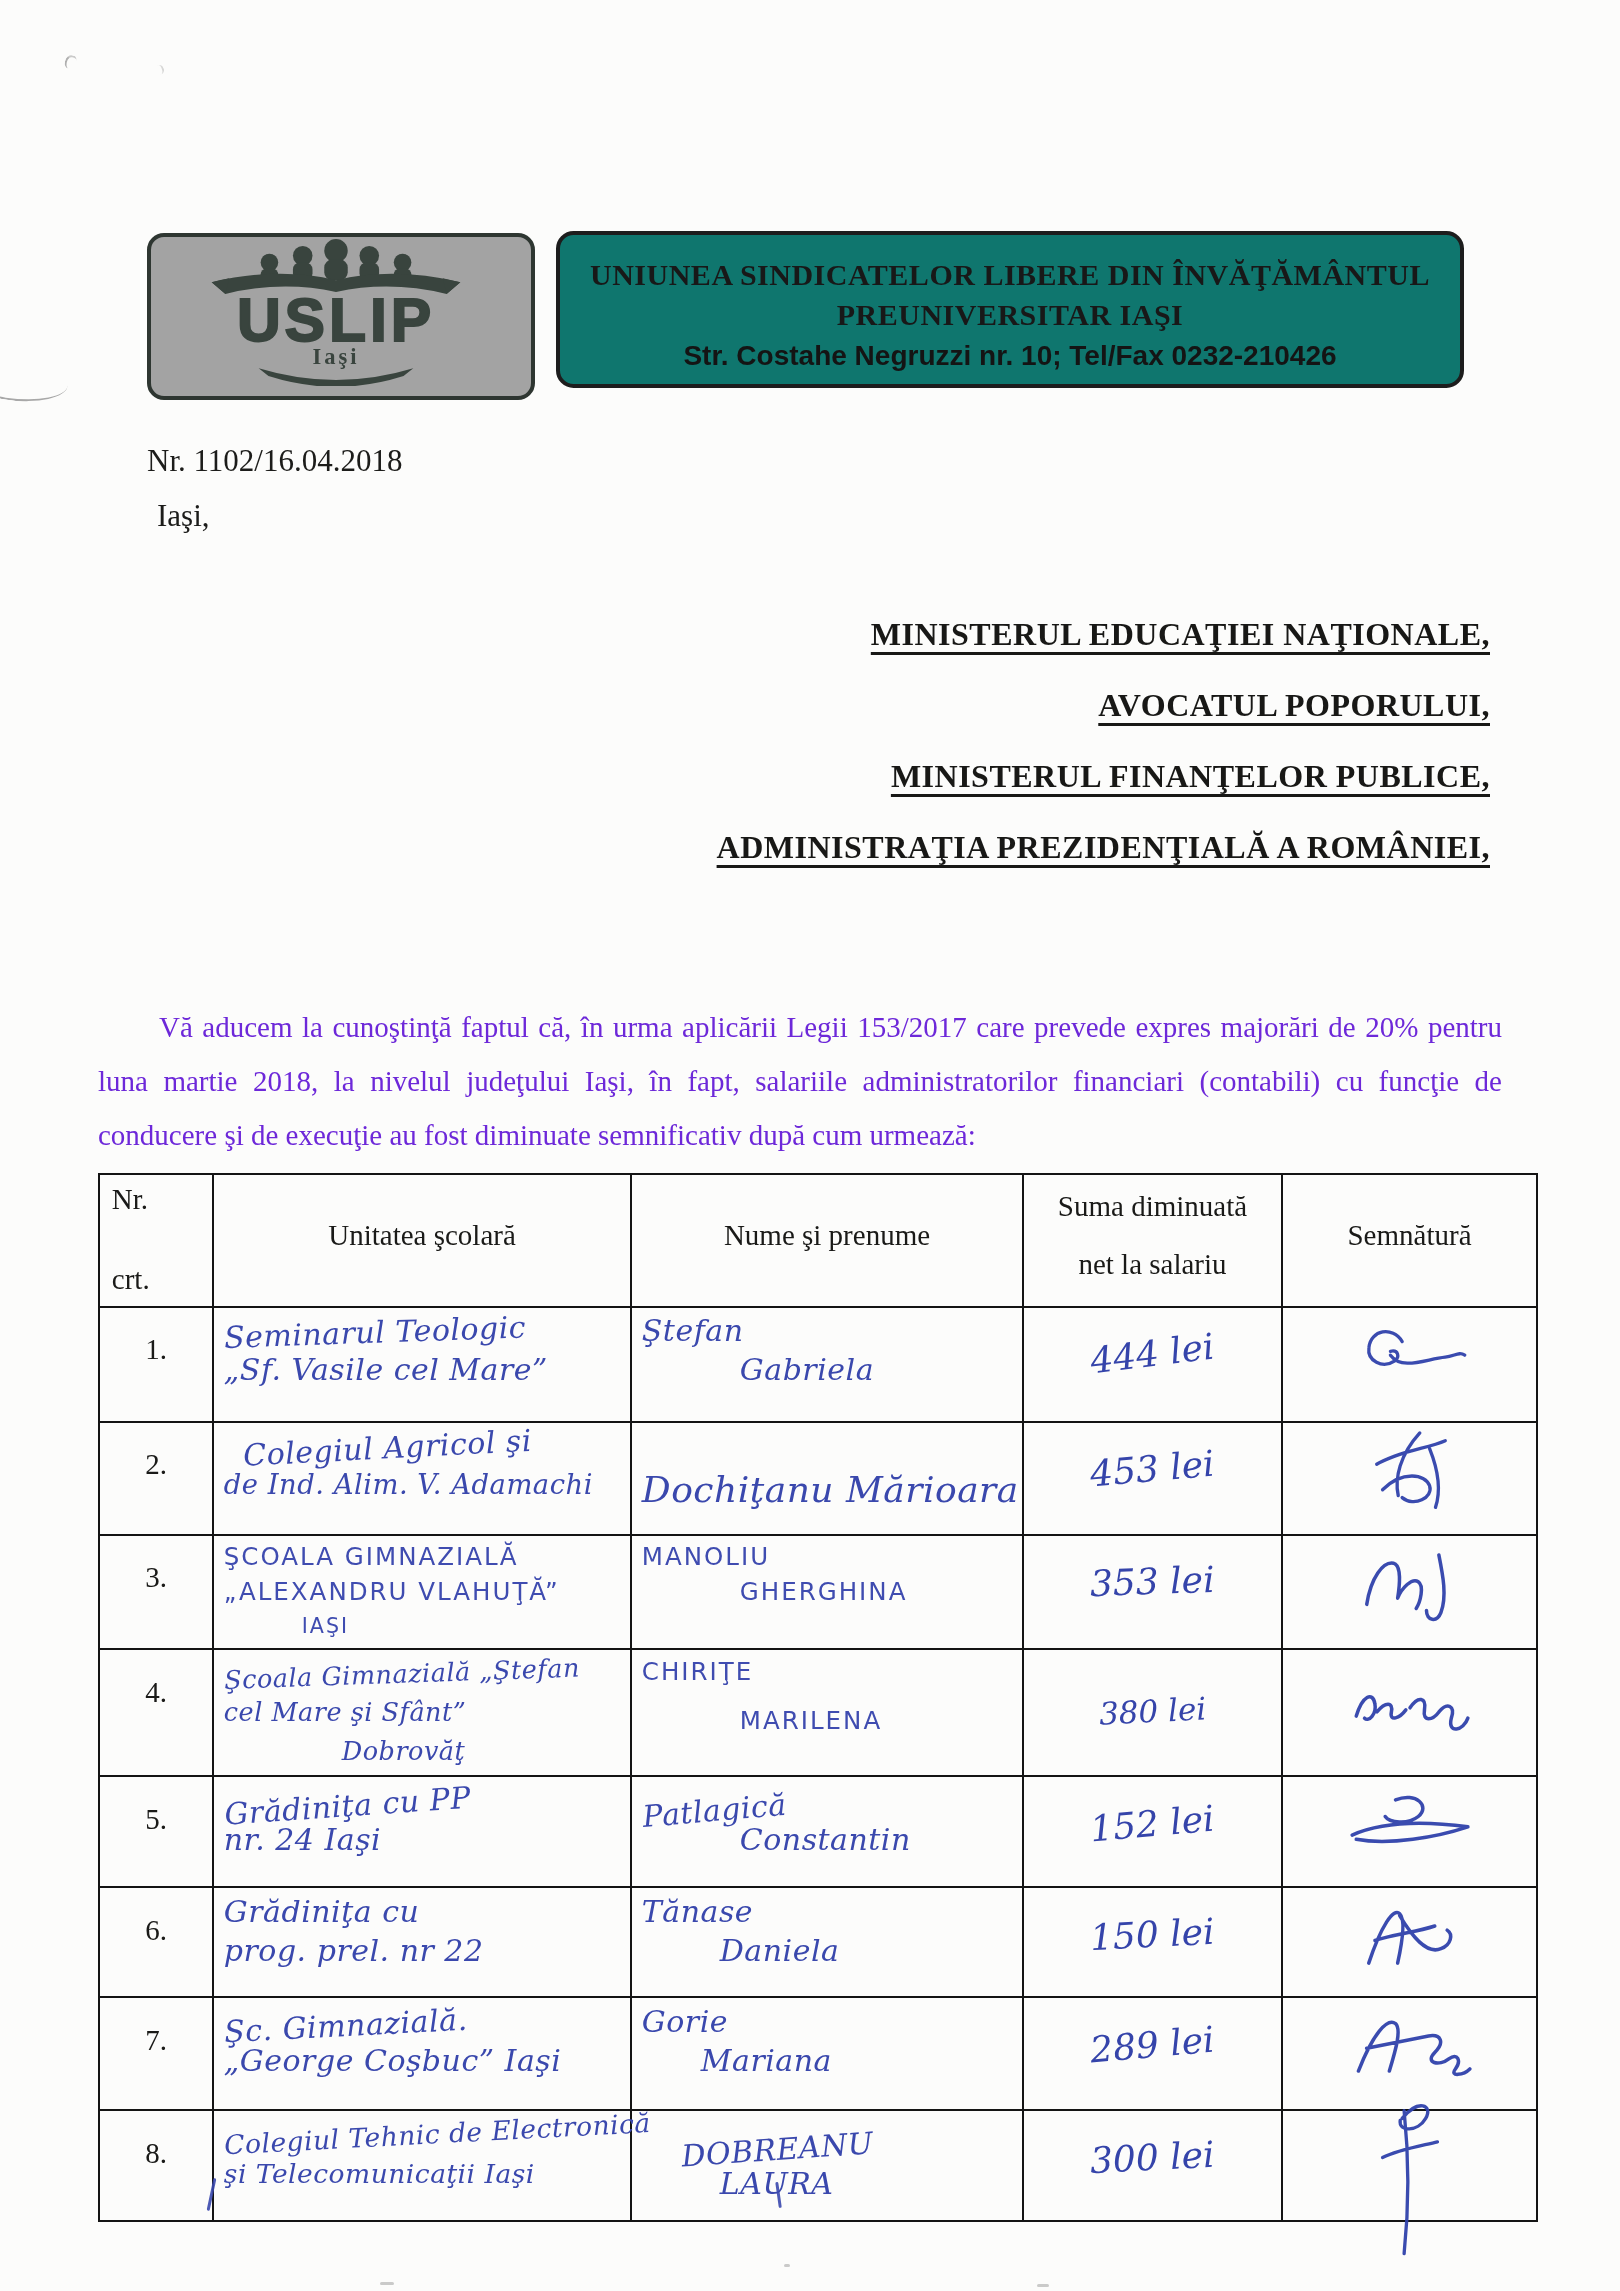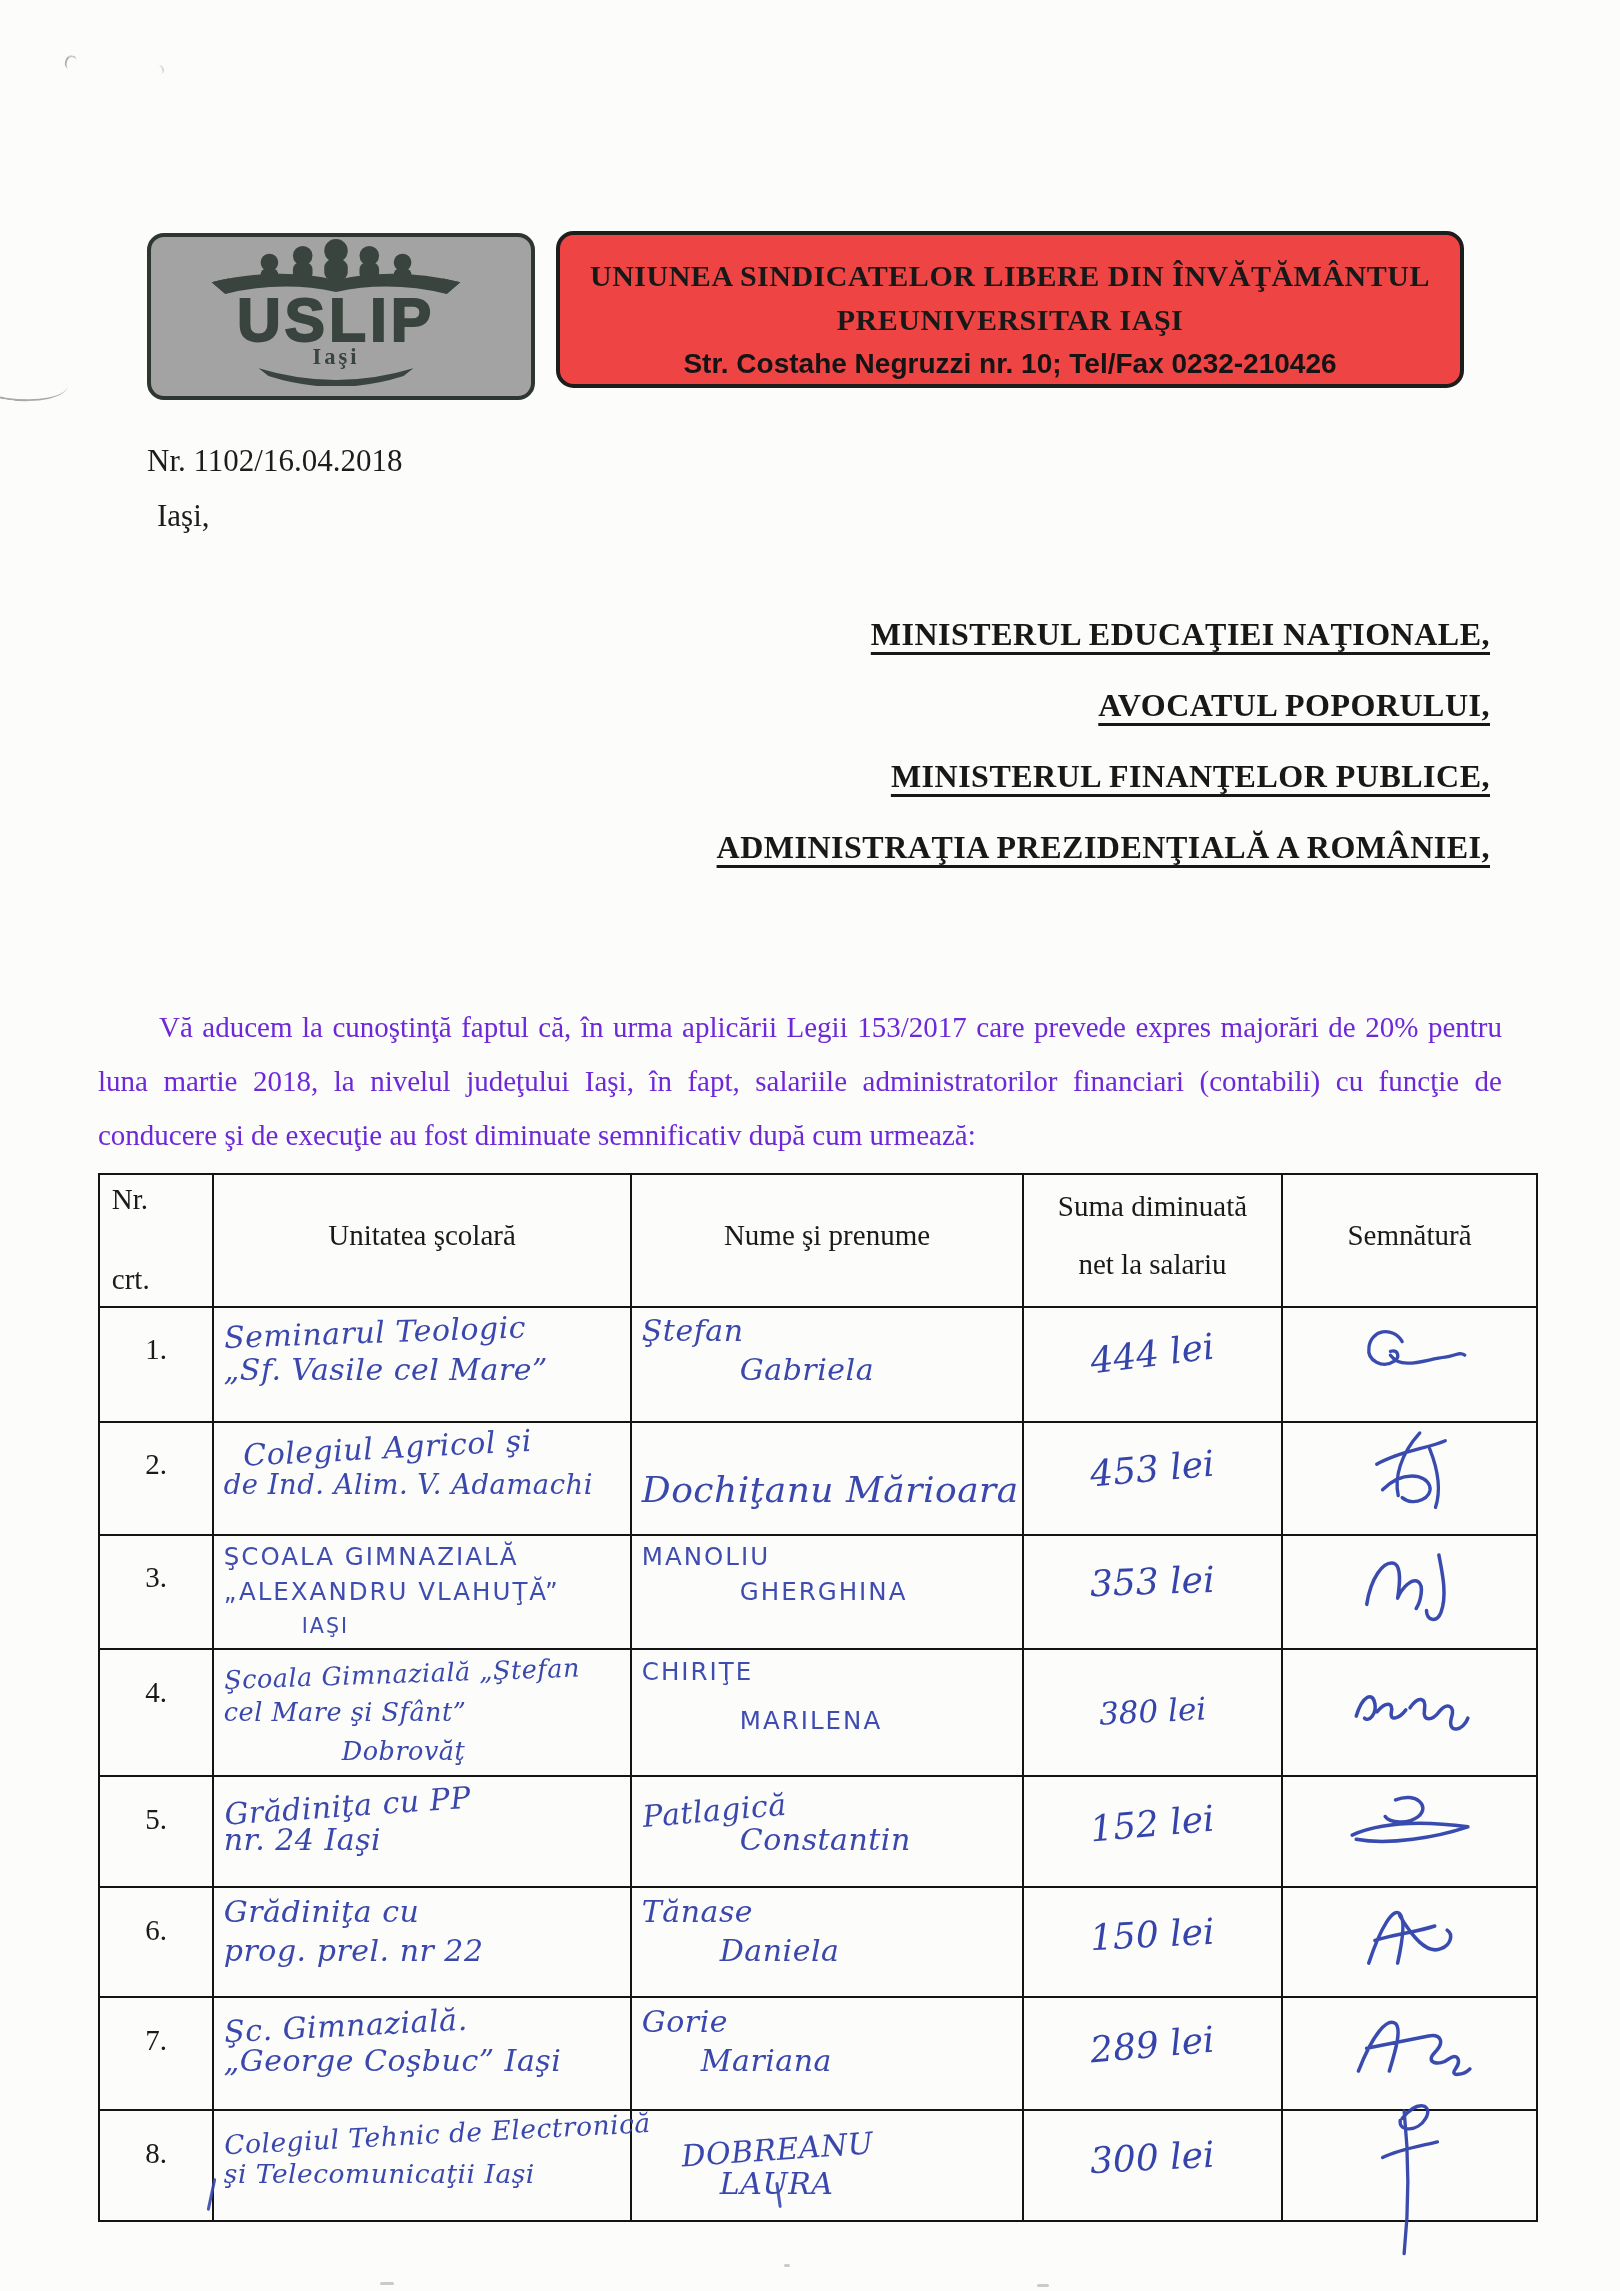--- a/index.html
+++ b/index.html
@@ -11,23 +11,23 @@
   .a-dot1{left:65px;top:55px;width:8.8px;height:11.8px;border-left:2px solid #8f8f8f;border-top:2px solid #b5b5b5;border-radius:60% 40% 50% 50%;transform:rotate(14deg);opacity:.7;}
   .a-dot2{left:154px;top:65px;width:7.8px;height:9.8px;border-right:2px solid #b9b9b9;border-radius:50%;transform:rotate(-18deg);opacity:.55;}
   .a-swash{left:-5.9px;top:375px;width:73px;height:25.5px;border-bottom:2px solid #8d8d8d;border-radius:0 0 90% 20%;transform:rotate(8deg);opacity:.75;}
   .a-speck{position:absolute;background:#bdbdbd;height:2.9px;border-radius:2px;opacity:.8;}
 
   
   .logo-box{position:absolute;left:147px;top:233px;width:380px;height:159px;
             border:4.9px solid #2e3631;border-radius:17px;background:#a3a3a3;}
   .logo-box svg{position:absolute;left:0;top:0;}
   .org-box{position:absolute;left:556px;top:231px;width:908px;height:157px;
-           border:4.9px solid #1d1d1d;border-radius:17.6px;background:#ef4444;
-           display:flex;flex-direction:column;align-items:center;justify-content:space-between;
-           padding-top:21px;box-sizing:border-box;}
+           border:4.9px solid #1d1d1d;border-radius:17.6px;background:#0f766e;
+           display:flex;flex-direction:column;align-items:center;justify-content:center;
+           padding-top:12px;box-sizing:border-box;}
   .org-line-serif{font-family:"Liberation Serif",serif;font-weight:700;font-size:30px;line-height:40px;letter-spacing:0.5px;color:#181818;}
   .org-line-sans{font-family:"Liberation Sans",sans-serif;font-weight:700;font-size:28px;line-height:41px;color:#141414;}
 
   .ref-number{position:absolute;left:147px;top:443px;font-size:31px;}
   .salutation{position:absolute;left:157px;top:498px;font-size:31px;}
 
   
   .addressees{position:absolute;left:88px;top:616px;width:1402px;text-align:right;}
   .addressee{font-size:32px;font-weight:700;letter-spacing:0.5px;height:71px;color:#181816;}
   .addressee span{text-decoration:underline;text-decoration-thickness:2.9px;text-underline-offset:6.9px;}

